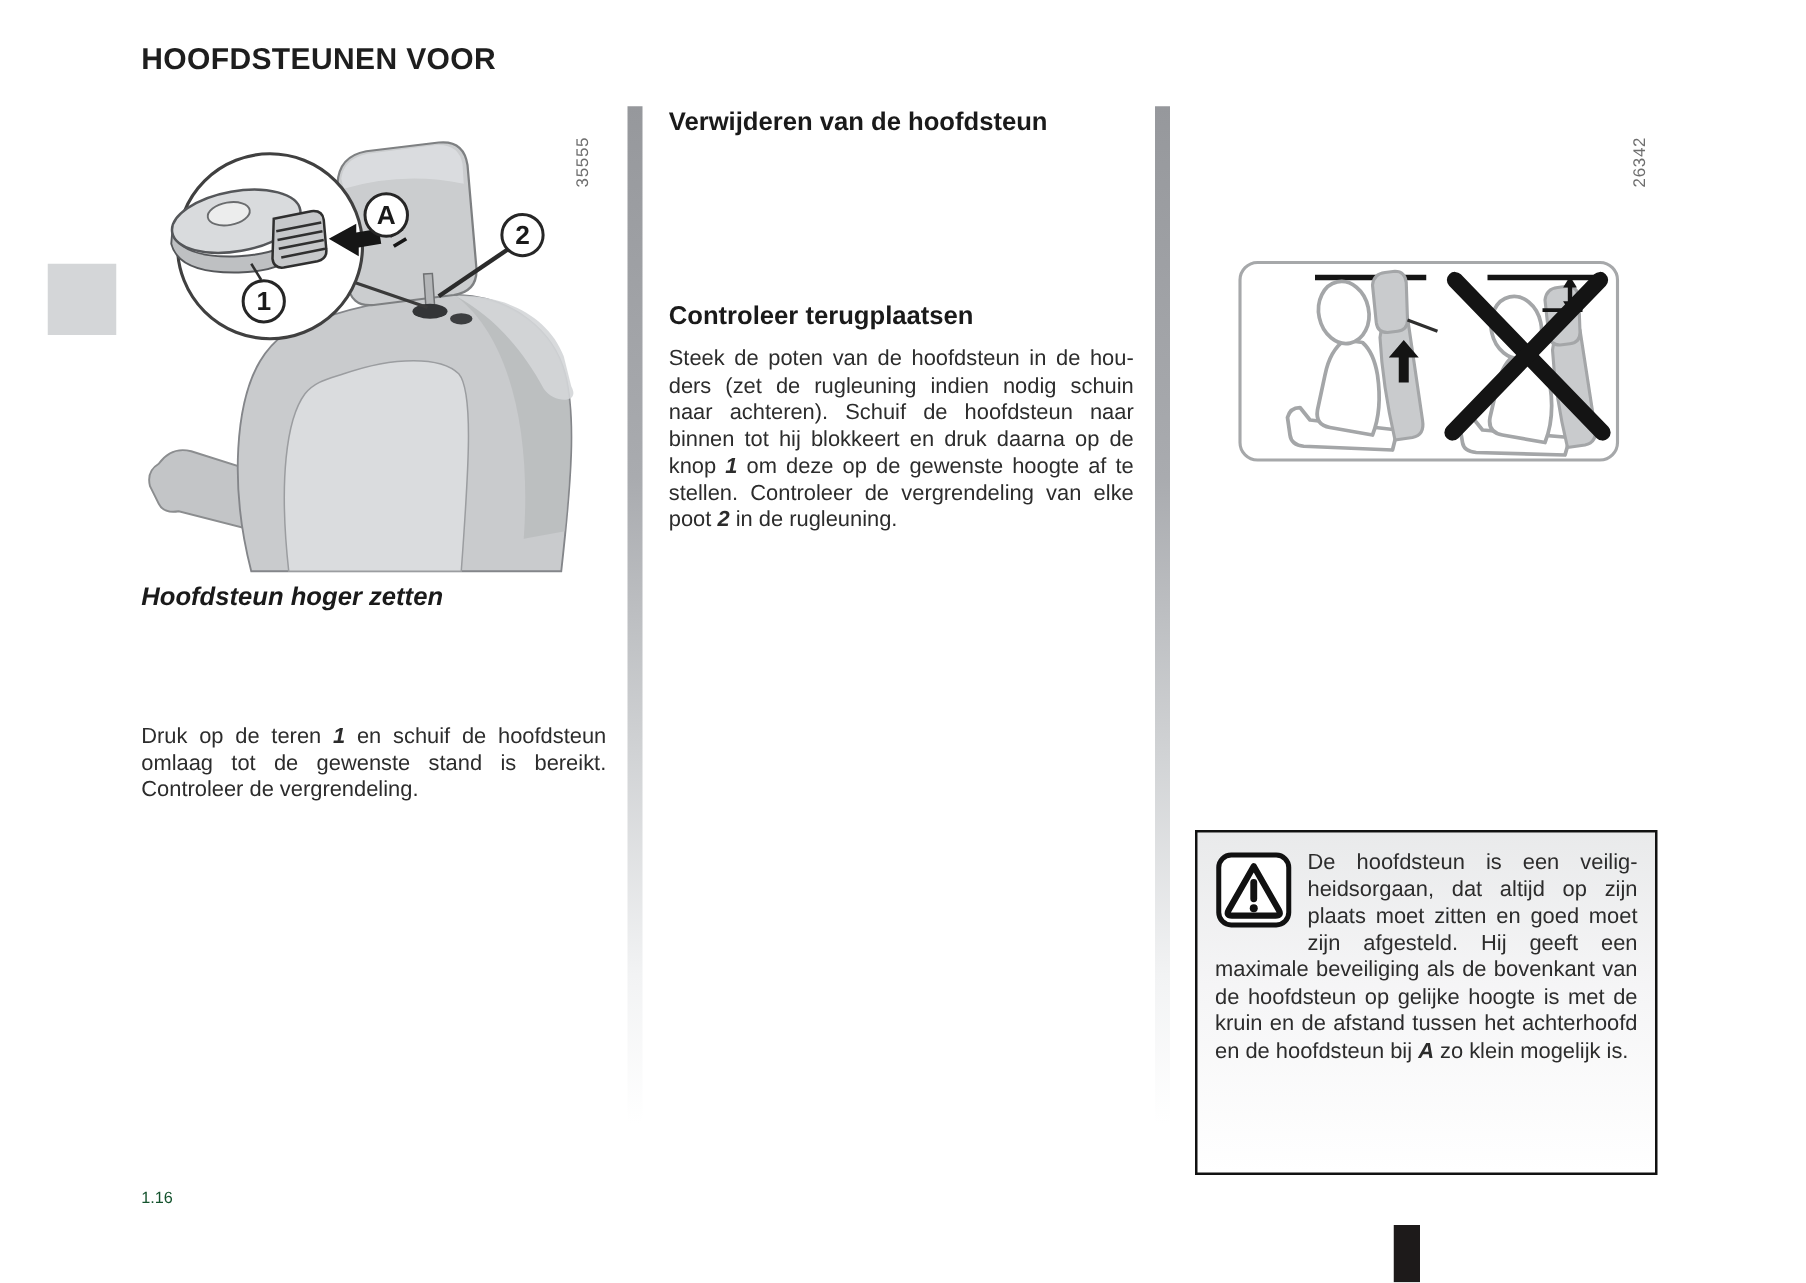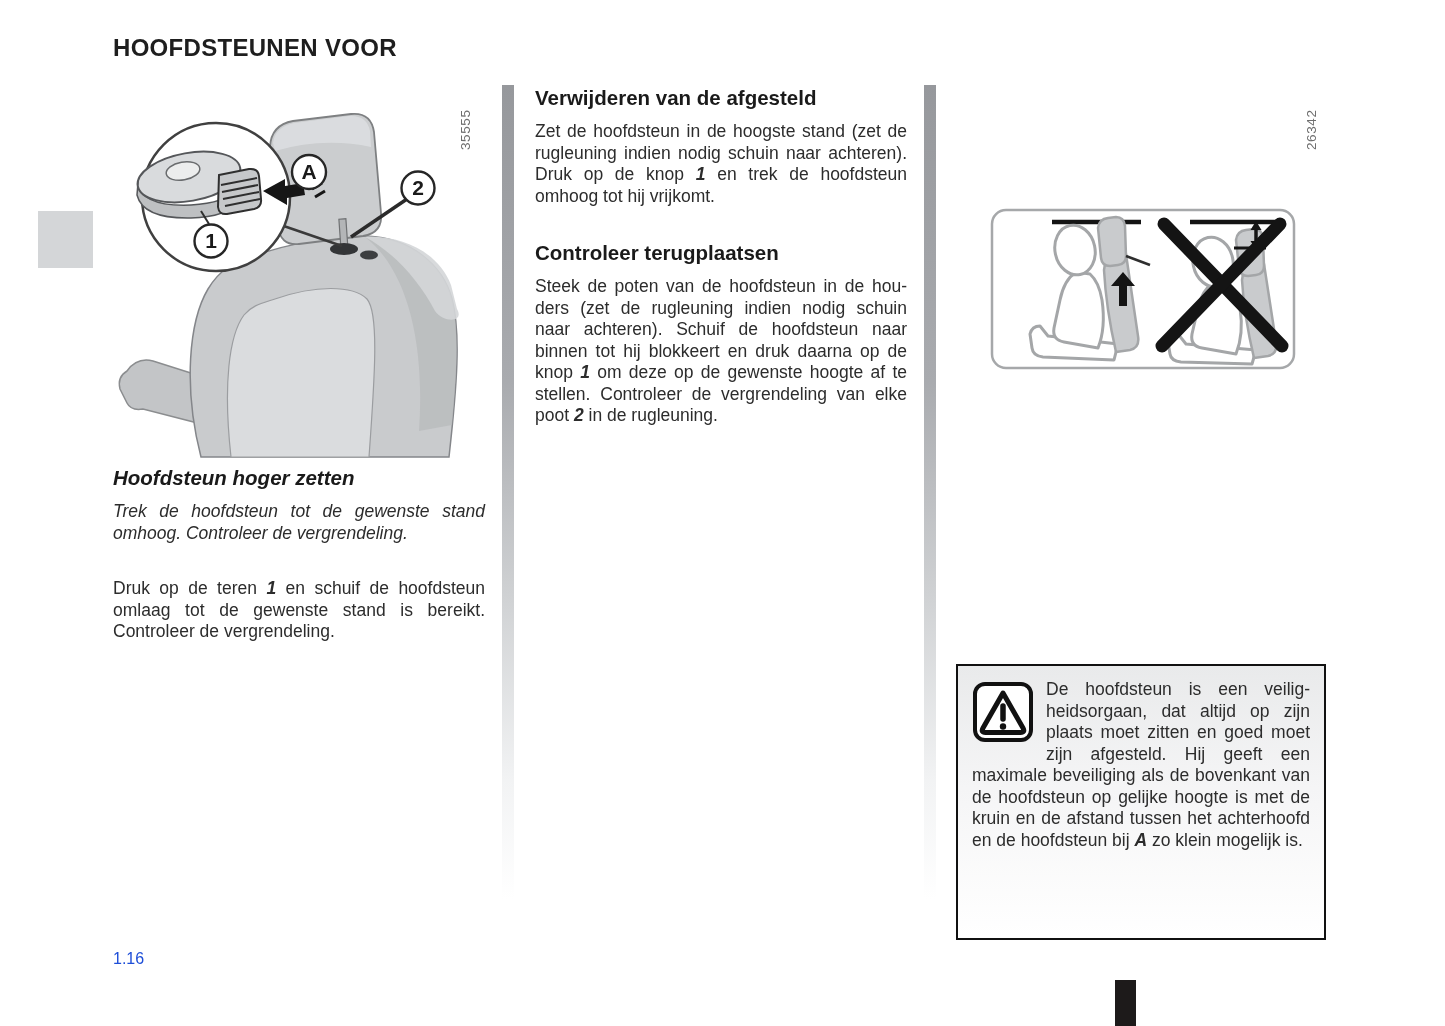--- a/index.html
+++ b/index.html
@@ -85,22 +85,22 @@
     padding: 13px 14px 0 14px;
   }
   .warn-icon {
     float: left;
     width: 62px; height: 62px;
     margin: 2px 12px 4px 0;
   }
   .page-number {
     position: absolute;
     left: 75px; top: 950px;
-    font-size: 16px;
-    color: #1d4ed8;
+    font-size: 13px;
+    color: #14532d;
   }
   .bottom-tab {
     position: absolute;
     left: 1077px; top: 980px;
     width: 21px; height: 46px;
     background: #1d1a1a;
   }
 </style>
 </head>
 <body>
@@ -155,34 +155,32 @@
       <circle cx="305" cy="103" r="16.5" fill="#ffffff" stroke="#262626" stroke-width="2.4"></circle>
       <text class="callout-text" x="305" y="110">2</text>
     </g>
   </svg>
 
   <div class="fig-num" id="fig-num-left">35555</div>
 
   <div class="divider" id="divider-1"></div>
 
   <section class="section" id="section-remove">
-    <h2>Verwijderen van de afgesteld</h2>
-    <p class="body-text"><span>Zet de hoofdsteun in de hoogste stand (zet de rugleuning indien nodig schuin naar ach­teren). Druk op de knop </span><span class="ref">1</span><span> en trek de hoofd­steun omhoog tot hij vrijkomt.</span></p>
+    <h2>Verwijderen van de hoofdsteun</h2>
   </section>
 
   <section class="section" id="section-replace">
     <h2>Controleer terugplaatsen</h2>
     <p class="body-text"><span>Steek de poten van de hoofdsteun in de hou­ders (zet de rugleuning indien nodig schuin naar achteren). Schuif de hoofdsteun naar binnen tot hij blokkeert en druk daarna op de knop </span><span class="ref">1</span><span> om deze op de gewenste hoogte af te stellen. Controleer de vergrendeling van elke poot </span><span class="ref">2</span><span> in de rugleuning.</span></p>
   </section>
 
   <div class="divider" id="divider-2"></div>
 
   <section class="section" id="section-raise">
     <h2>Hoofdsteun hoger zetten</h2>
-    <p class="body-text">Trek de hoofdsteun tot de gewenste stand omhoog. Controleer de vergrendeling.</p>
   </section>
 
   <section class="section" id="section-lower">
     <p class="body-text"><span>Druk op de teren </span><span class="ref">1</span><span> en schuif de hoofdsteun omlaag tot de gewenste stand is bereikt. Controleer de vergrendeling.</span></p>
   </section>
 
   <svg class="picto-figure" viewBox="0 0 306 163">
     <rect x="2" y="2" width="302" height="158" rx="14" fill="#ffffff" stroke="#a6a8aa" stroke-width="2.5"></rect>
 
     <g stroke-linejoin="round">

